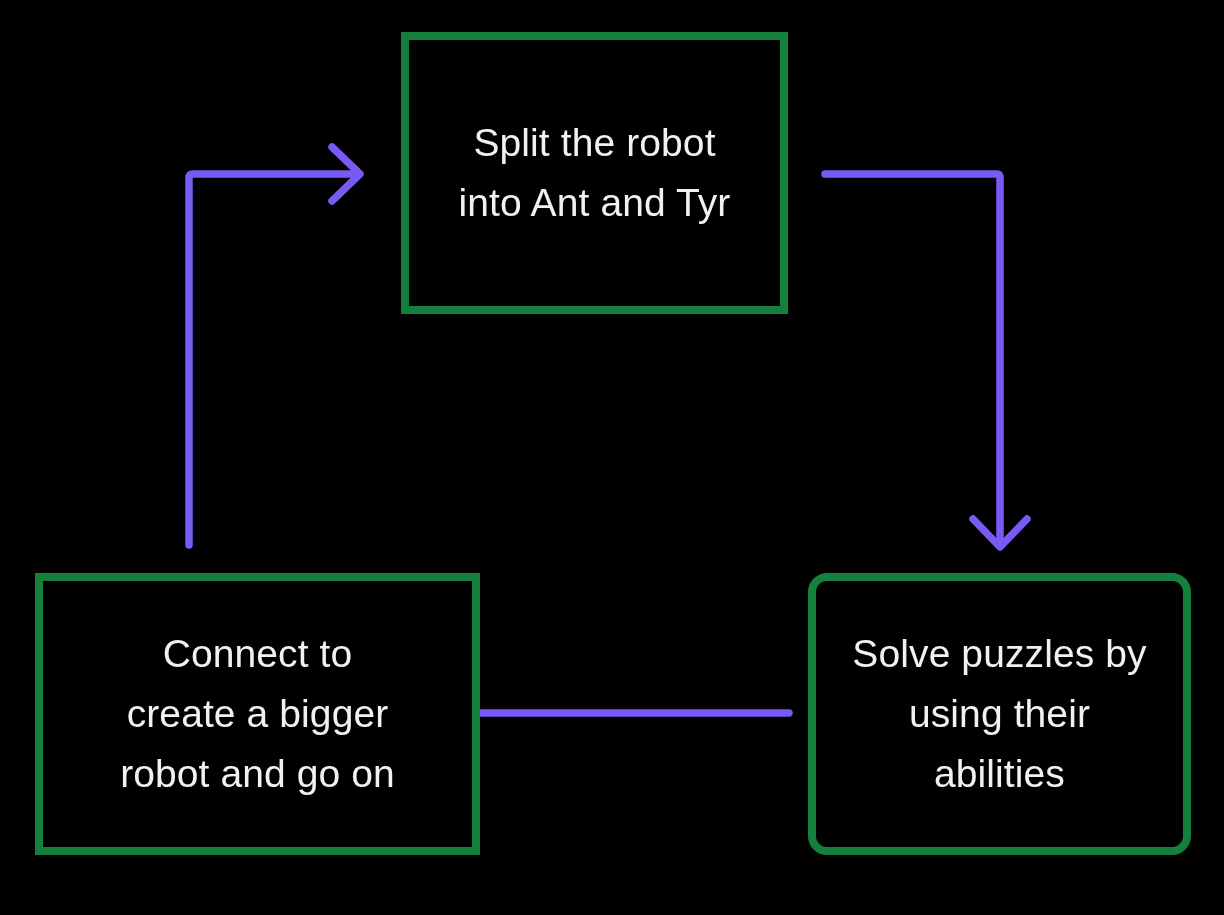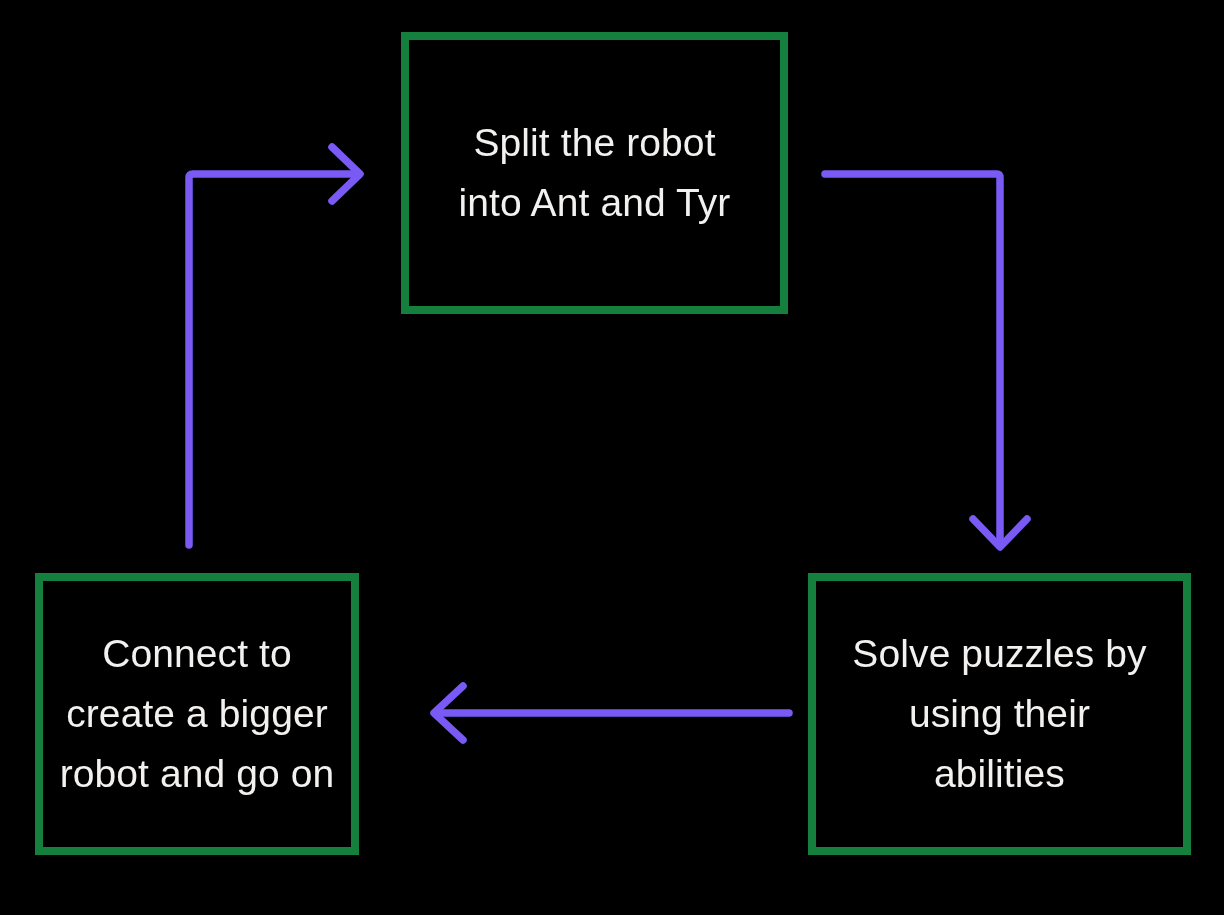--- a/index.html
+++ b/index.html
@@ -49,25 +49,26 @@
     left: 401px;
     top: 32px;
     width: 387px;
     height: 282px;
   }
   #node-solve {
     left: 808px;
     top: 573px;
     width: 383px;
     height: 282px;
+    border-radius: 19px;
   }
   #node-connect {
     left: 35px;
     top: 573px;
-    width: 324px;
+    width: 445px;
     height: 282px;
   }
 </style>
 </head>
 <body>
 
 <div id="canvas">
 
   <svg class="arrow-layer" viewBox="0 0 1224 915" width="1224" height="915" xmlns="http://www.w3.org/2000/svg">
 

